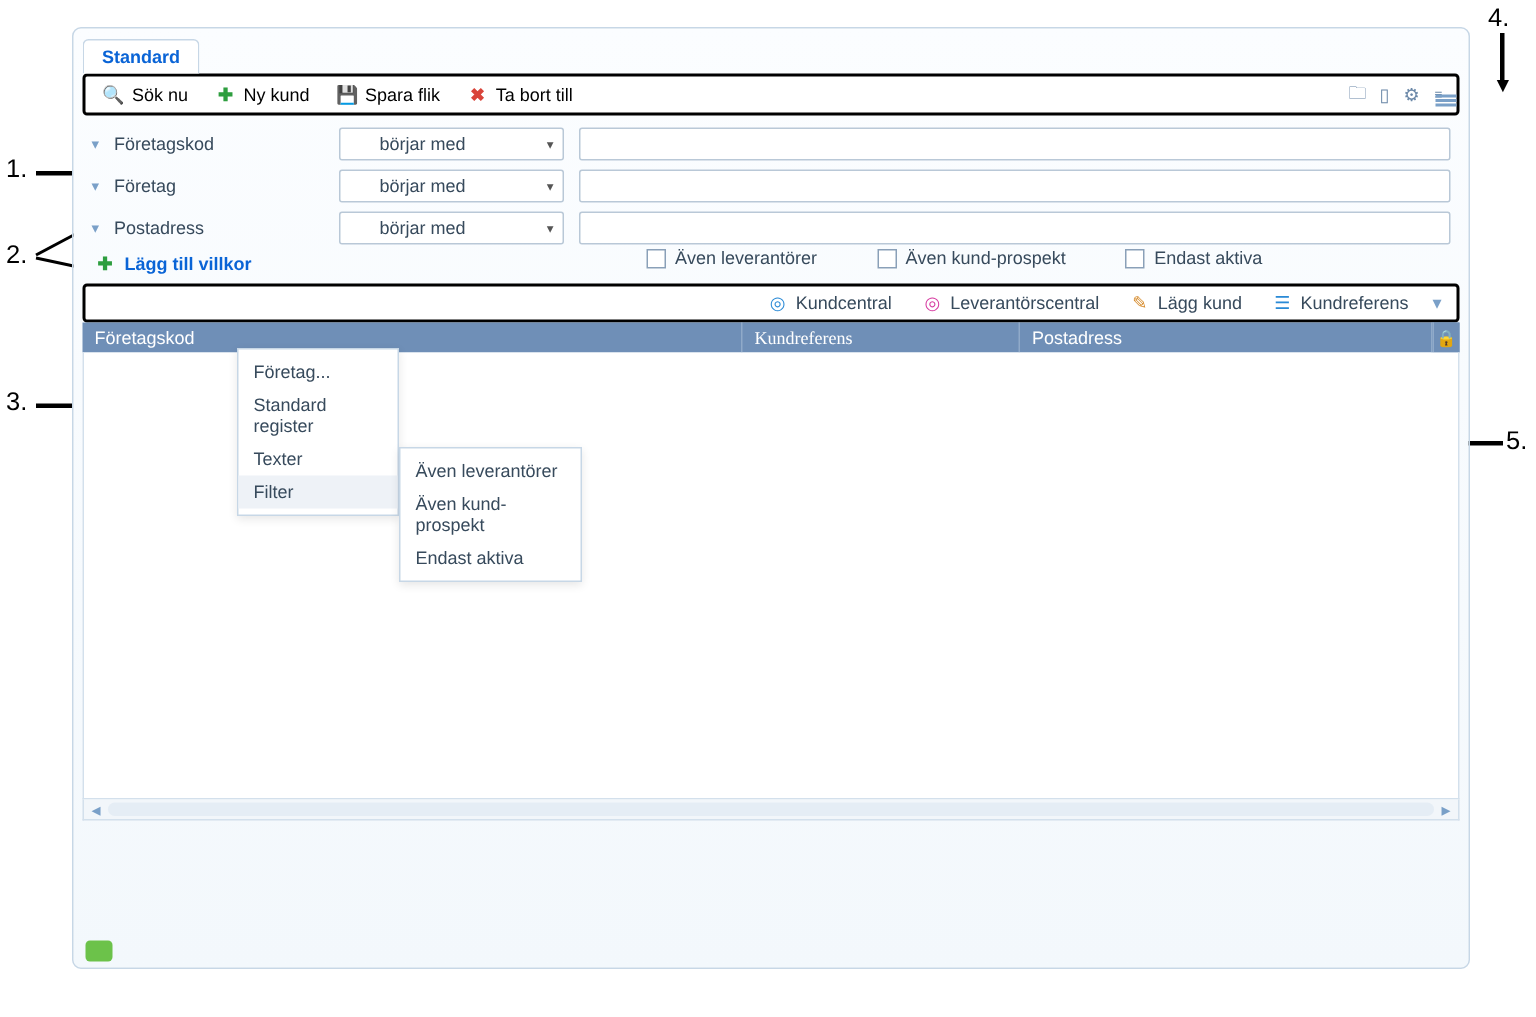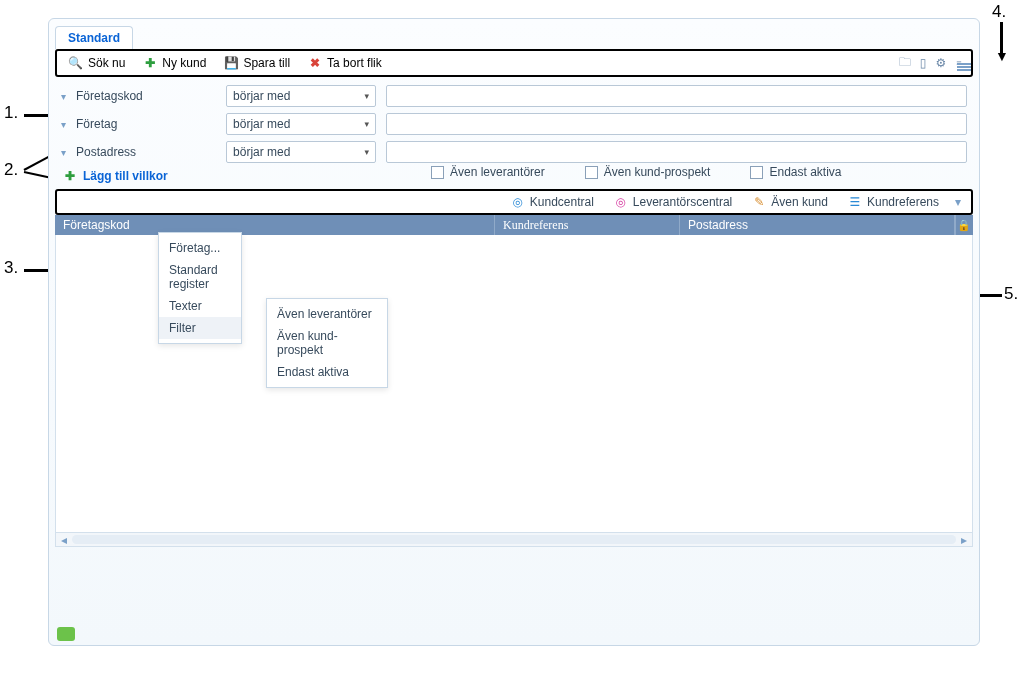--- a/index.html
+++ b/index.html
@@ -67,21 +67,21 @@
   .filter-row {
     display:flex;align-items:center;gap:10px;margin-bottom:6px;
   }
   .filter-row .chev{color:#7aa0c8;font-size:10px;}
   .filter-label{width:140px;color:#374a5c;}
   .combo{
     width:150px;height:22px;border:1px solid #b9c8d7;background:#fff;
     display:flex;align-items:center;justify-content:space-between;padding:0 6px;color:#374a5c;
     cursor:pointer;border-radius:2px;
   }
-  .combo .cv{flex:1;}
+  .combo .cv{flex:1;margin-left:20px;}
   .combo .caret{font-size:9px;color:#555;}
   .textin{
     flex:1;height:22px;border:1px solid #b9c8d7;background:#fff;border-radius:2px;padding:0 6px;
   }
   .add-cond{
     display:flex;align-items:center;gap:6px;color:#0a64d6;font-weight:600;margin:4px 0 6px 2px;cursor:pointer;
   }
   .checkrow{display:flex;align-items:center;gap:40px;margin-left:370px;margin-top:-24px;}
   .chk{display:flex;align-items:center;gap:6px;color:#374a5c;}
   .chkbox{width:13px;height:13px;border:1px solid #8aa0b8;background:#fff;}
@@ -105,21 +105,21 @@
   }
   .hscroll{height:14px;background:#f2f6fa;border:1px solid #d3e0ec;border-top:none;margin:0 6px;position:relative;}
   .hscroll .track{position:absolute;left:16px;right:16px;top:2px;bottom:2px;background:#e5edf5;border-radius:5px;}
   .hscroll .arrow{position:absolute;top:0;width:16px;height:100%;display:flex;align-items:center;justify-content:center;color:#7aa0c8;cursor:pointer;}
   .la{left:0;} .ra{right:0;}
   .lockcol{width:18px;background:#6f8fb7;border-left:1px solid #90aac9;height:100%;display:flex;align-items:center;justify-content:center;color:#fff;font-size:11px;}
 
   
   .menu1{
     position:absolute;left:158px;top:232px;
-    width:84px;background:#fff;border:1px solid #c7d7e6;
+    width:108px;background:#fff;border:1px solid #c7d7e6;
     box-shadow:0 2px 6px rgba(0,0,0,0.1);padding:4px 0;z-index:30;
   }
   .menu1 .mi{padding:4px 10px;color:#374a5c;cursor:default;}
   .menu1 .mi.sel{background:#eef2f7;}
   .menu2{
     position:absolute;left:266px;top:298px;
     width:122px;background:#fff;border:1px solid #c7d7e6;
     box-shadow:0 2px 6px rgba(0,0,0,0.1);padding:4px 0;z-index:30;
   }
   .menu2 .mi{padding:4px 10px;color:#374a5c;cursor:default;}
@@ -168,25 +168,25 @@
     <div class="tbtn">
       <span class="icon" style="color:#2d72d2;">🔍</span>
       <span>Sök nu</span>
     </div>
     <div class="tbtn">
       <span class="icon" style="color:#2e9e3f;font-weight:bold;">✚</span>
       <span>Ny kund</span>
     </div>
     <div class="tbtn">
       <span class="icon" style="color:#2d72d2;">💾</span>
-      <span>Spara till</span>
+      <span>Spara flik</span>
     </div>
     <div class="tbtn">
       <span class="icon" style="color:#d9443a;font-weight:bold;">✖</span>
-      <span>Ta bort flik</span>
+      <span>Ta bort till</span>
     </div>
     <div class="spacer"></div>
     <div class="smallicon">🗀</div>
     <div class="smallicon">▯</div>
     <div class="smallicon">⚙</div>
     <div class="smallicon" style="font-size:9px;">≡</div>
   </div>
 
   <div class="filters">
     <div class="filter-row">
@@ -240,21 +240,21 @@
     <div class="tb2btn">
       <span class="icon" style="color:#2a8ad6;">◎</span>
       <span>Kundcentral</span>
     </div>
     <div class="tb2btn">
       <span class="icon" style="color:#d63aa0;">◎</span>
       <span>Leverantörscentral</span>
     </div>
     <div class="tb2btn">
       <span class="icon" style="color:#d68a2a;">✎</span>
-      <span>Även kund</span>
+      <span>Lägg kund</span>
     </div>
     <div class="tb2btn">
       <span class="icon" style="color:#2a8ad6;">☰</span>
       <span>Kundreferens</span>
     </div>
     <div class="drop">▾</div>
   </div>
 
   <div class="gridhead">
     <div class="col" style="width:440px;">Företagskod</div>

